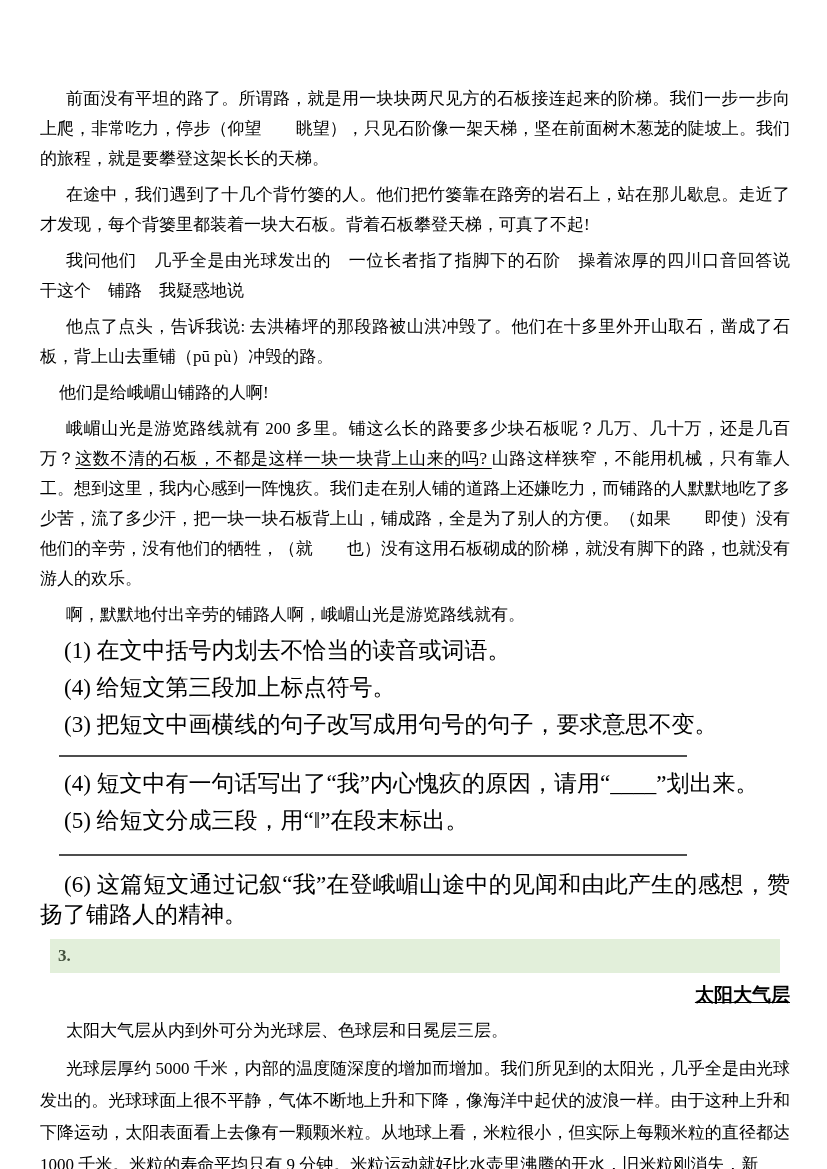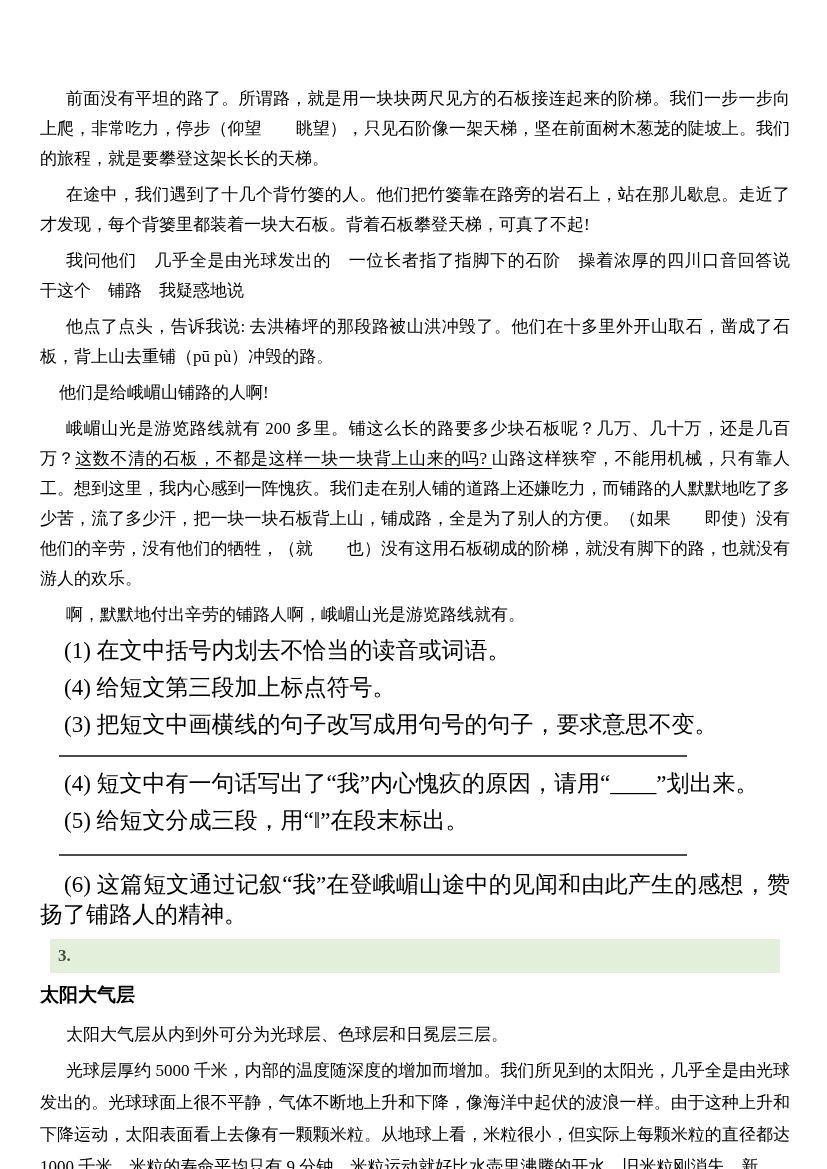--- a/index.html
+++ b/index.html
@@ -57,28 +57,29 @@
     align-items: center;
   }
   .section-number {
     font-size: 17px;
     font-weight: bold;
     color: #44523e;
     padding-left: 8px;
     font-family: "Liberation Serif", "DejaVu Serif", serif;
   }
   .section-title {
-    margin: 8px 0 10px 0;
+    margin: 8px 0 2px 0;
     font-size: 19px;
     font-weight: bold;
-    text-align: left;
+    text-align: right;
     line-height: 28px;
+    text-decoration: underline;
   }
   .sun-para {
-    margin: 0 0 4px 0;
+    margin: 6px 0 4px 0;
     font-size: 17px;
     line-height: 32px;
     text-align: justify;
     text-indent: 26px;
     word-break: break-all;
   }
 </style>
 </head>
 <body>
 

